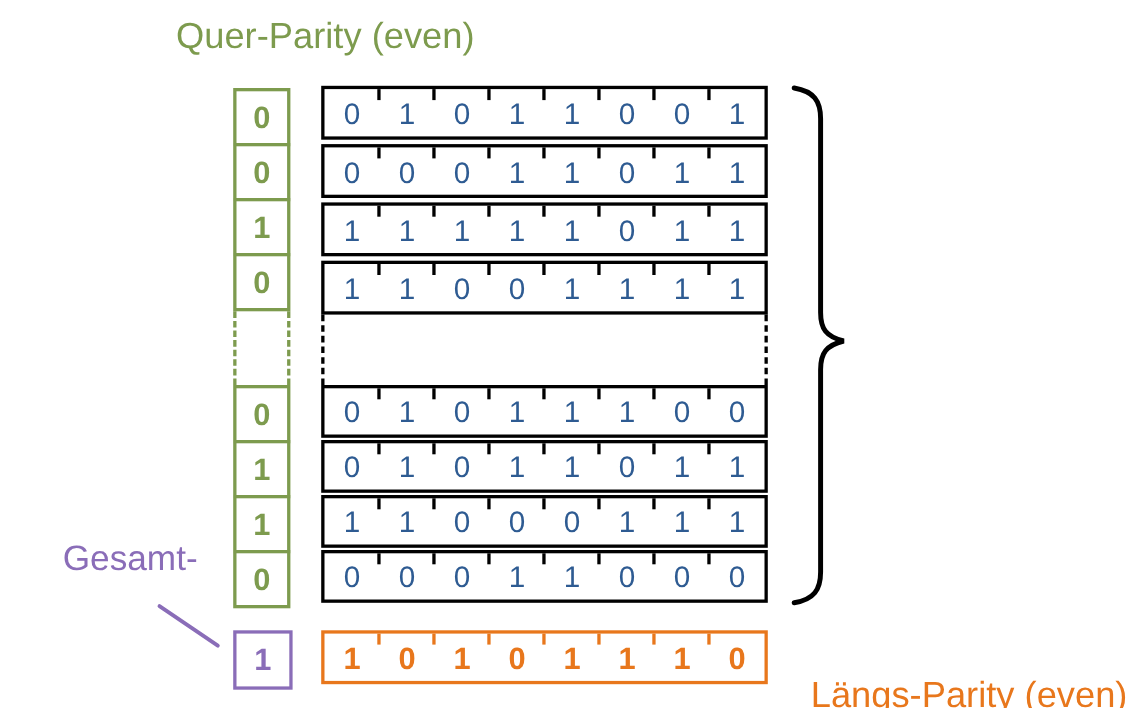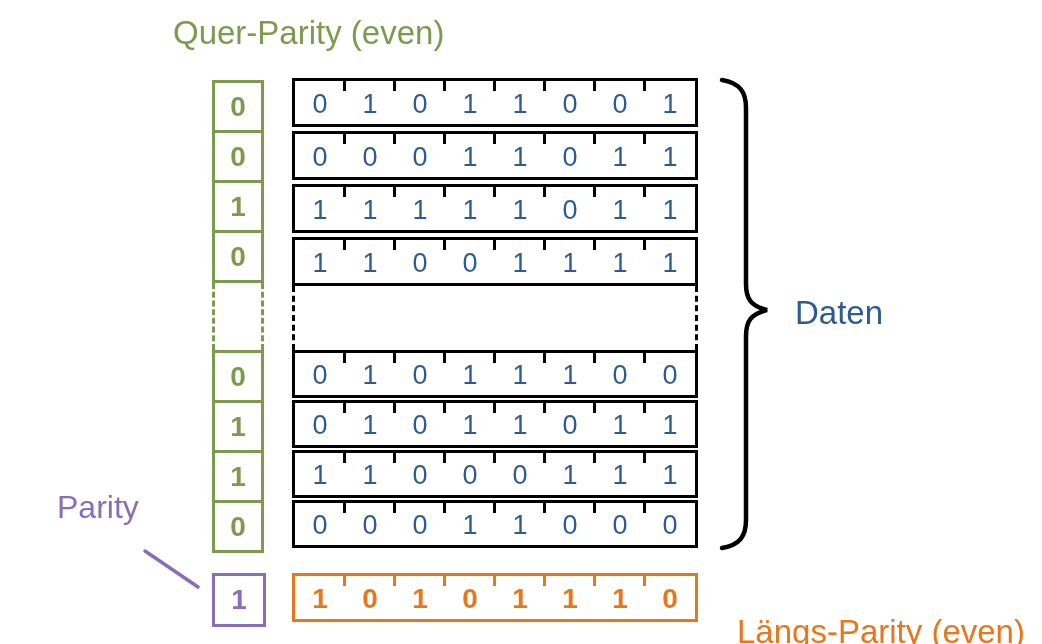--- a/index.html
+++ b/index.html
@@ -11,21 +11,21 @@
     font-family: "Liberation Sans", sans-serif;
     overflow: hidden;
     --green: #7d9b4e;
     --blue: #2e5b92;
     --orange: #e8771c;
     --purple: #8a6db8;
     --black: #000000;
   }
 
   .label { position: absolute; font-size: 33px; white-space: nowrap; }
-  .label.quer   { left: 173px; top: 14px;  color: var(--green); text-align: center; }
+  .label.quer   { left: 160px; top: 14px;  color: var(--green); text-align: center; }
   .label.daten  { left: 795px; top: 294px; color: var(--blue); }
   .label.laengs { left: 737px; top: 578px; color: var(--orange); margin-top: 35px; }
   .label.gesamt { left: 57px;  top: 489px; color: var(--purple); line-height: 36px; font-size: 32px; }
   .label.gesamt span { display: block; }
 
   
   .qcol { position: absolute; left: 212px; width: 52px; }
   .qcol.qtop { top: 80px; }
   .qcol.qbottom { top: 350px; }
   .qcell {
@@ -294,20 +294,19 @@
   <div class="pcell">
     <span>1</span>
   </div>
 
   <svg class="overlay-svg" width="1042" height="644" viewBox="0 0 1042 644">
     <path d="M722,80 C740,83 746,92 746,108 L746,284 C746,299 751,306 767,310
              C751,314 746,321 746,336 L746,520 C746,536 740,545 722,548" fill="none" stroke="#000000" stroke-width="4.5" stroke-linecap="round"></path>
     <path d="M145,551 L198,587" fill="none" stroke="#8a6db8" stroke-width="3.5" stroke-linecap="round"></path>
   </svg>
 
-  <div class="label daten">Daten</div>
   <div class="label laengs">Längs-Parity (even)</div>
 
   <div class="label gesamt">
-    <span>Parity</span>
+    <span>Gesamt-</span>
   </div>
 
 </div>
 
 </body></html>

